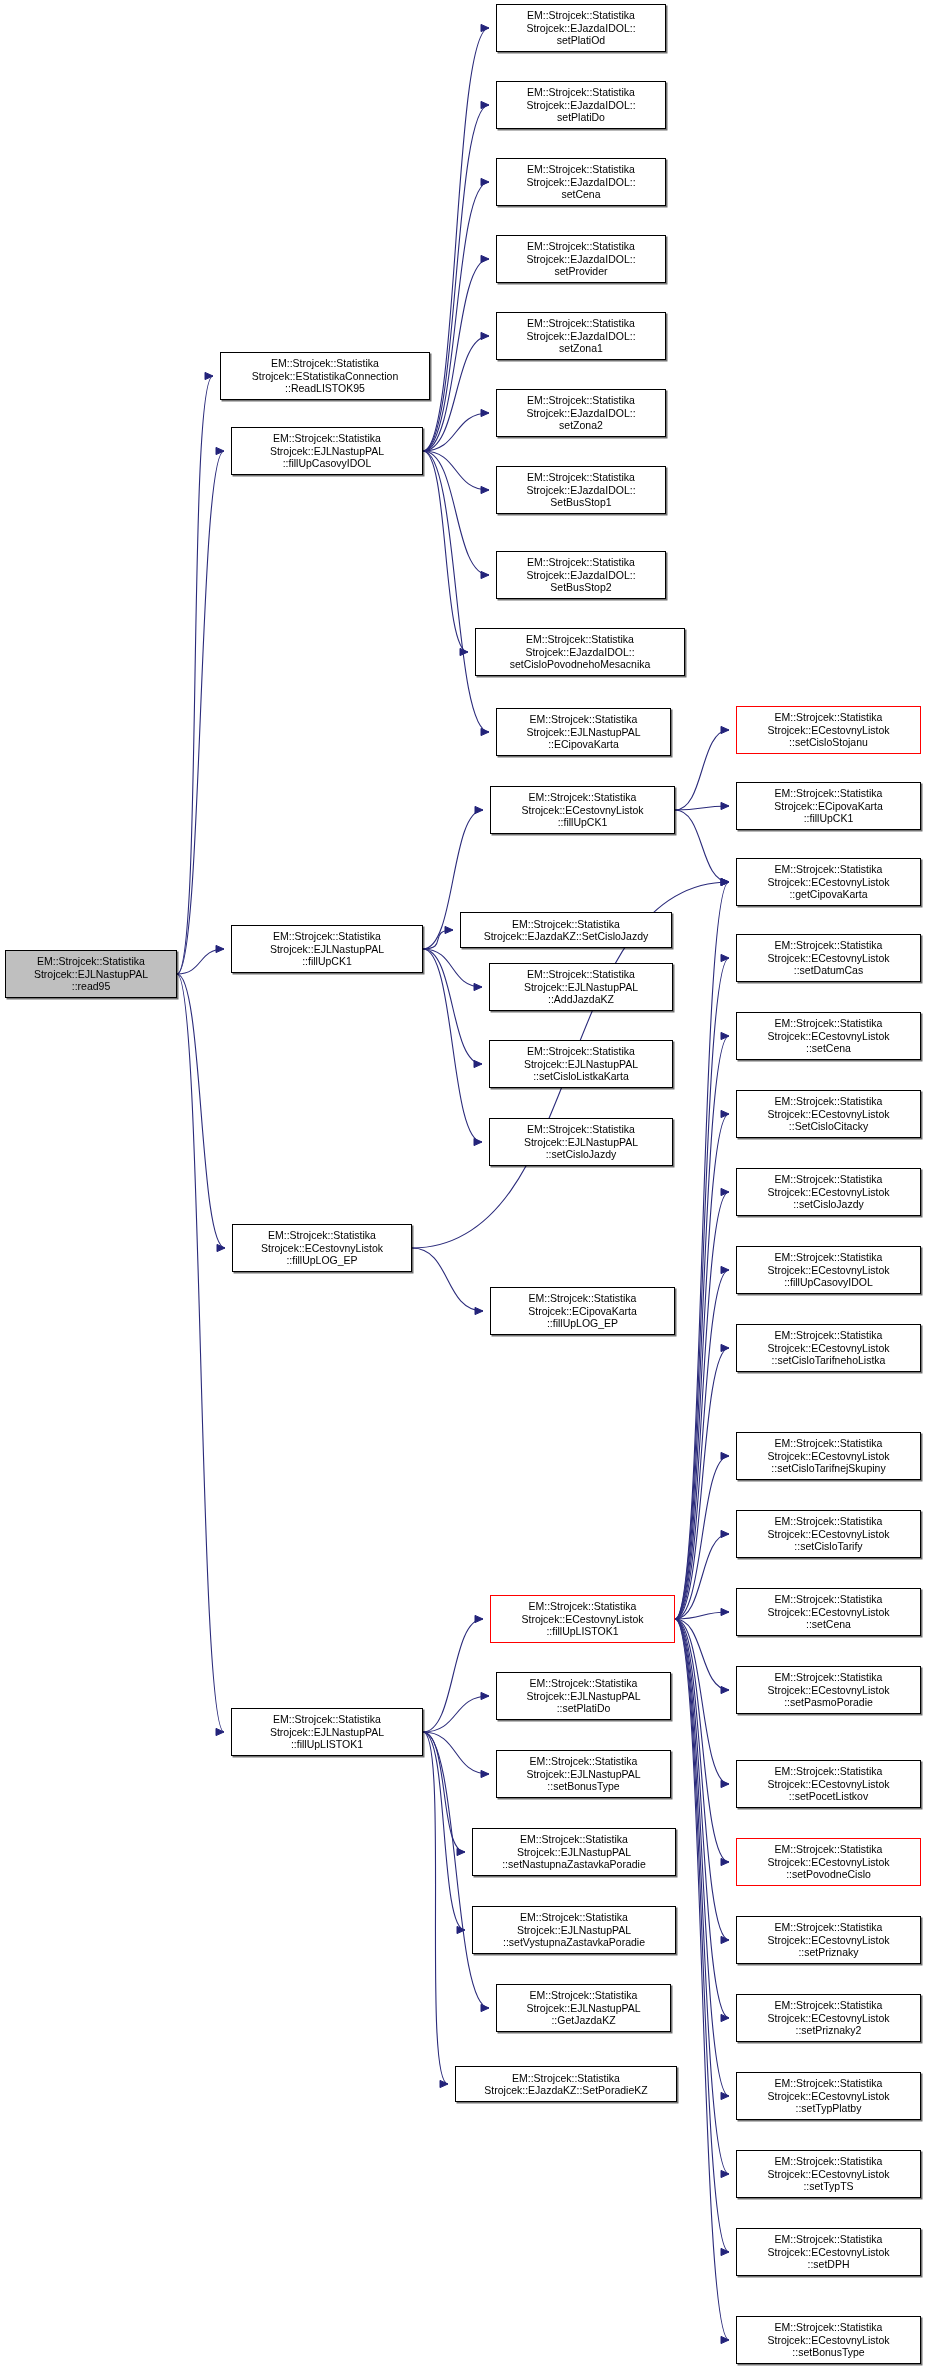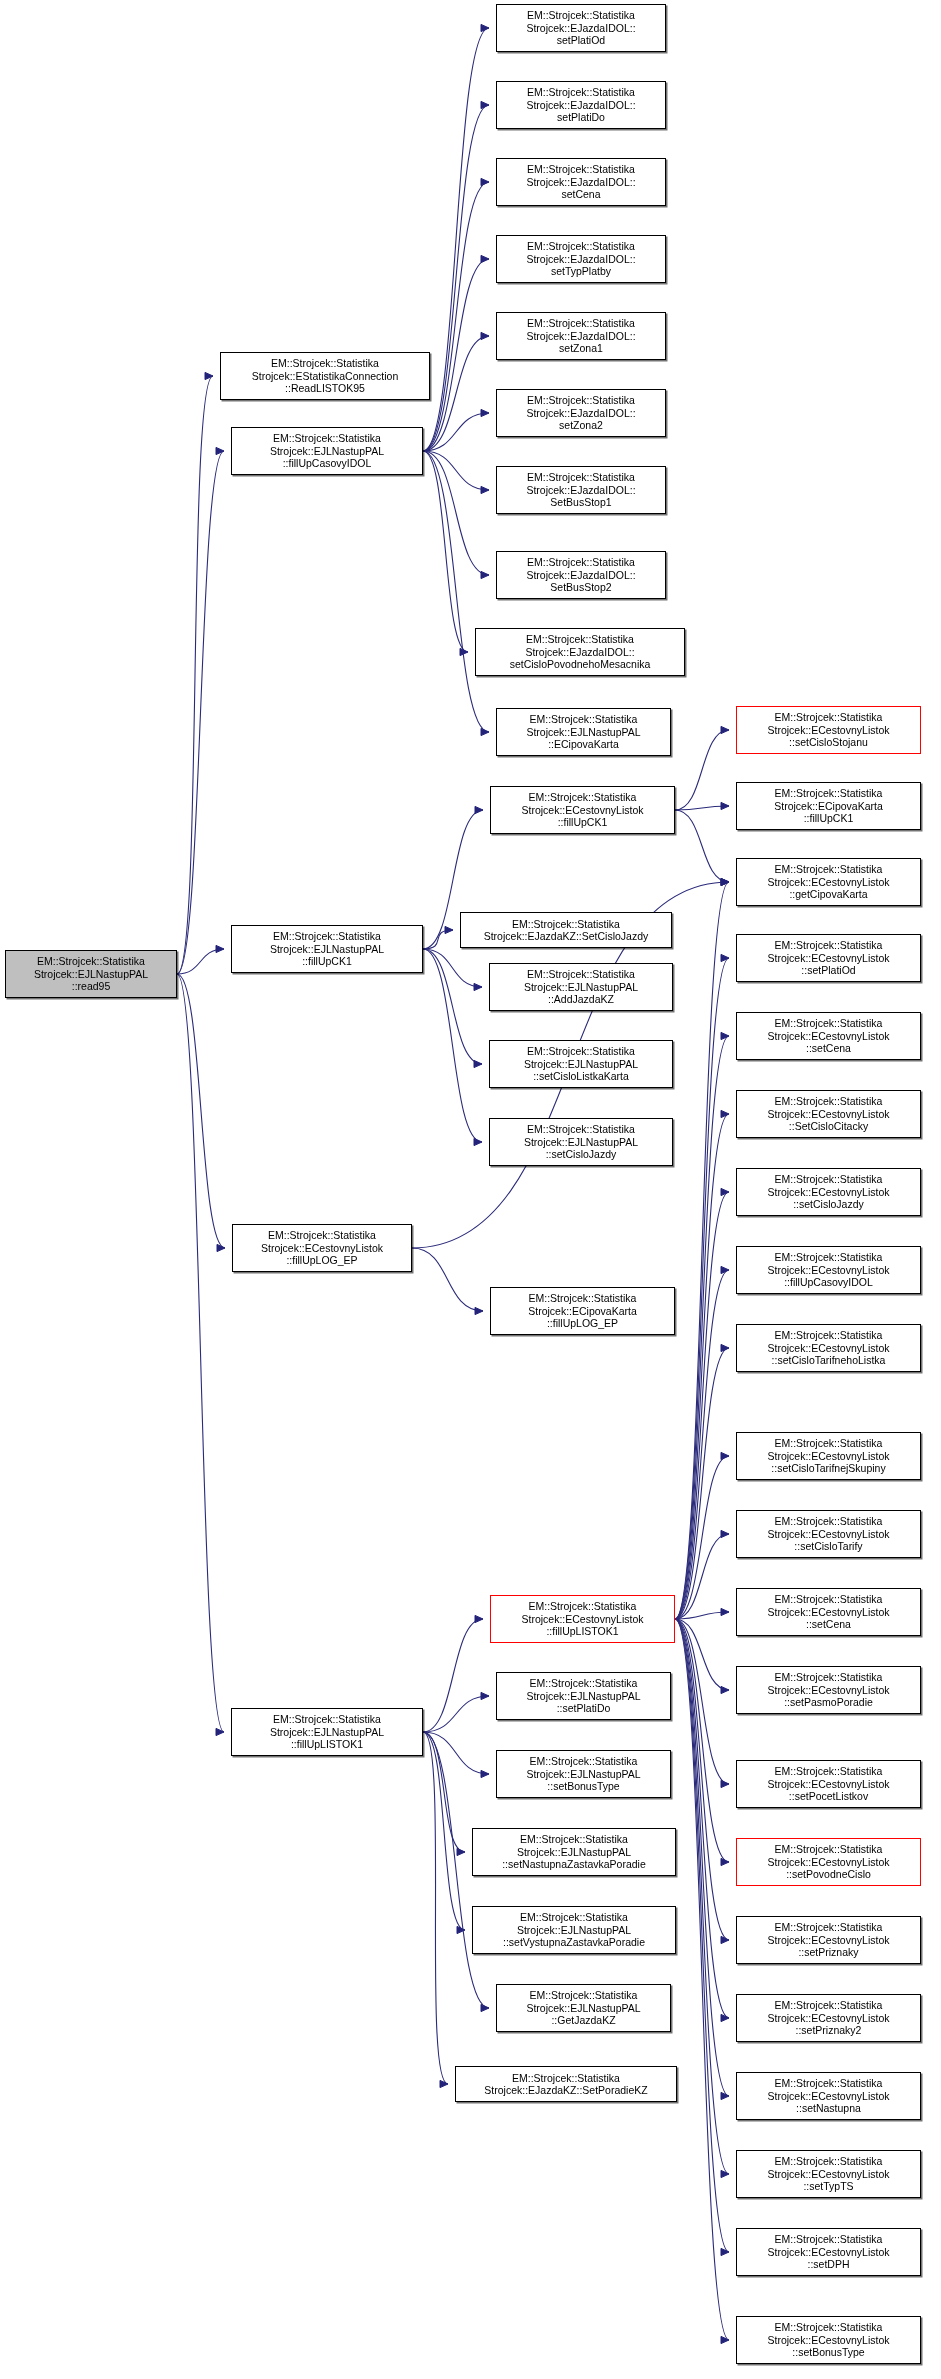--- a/index.html
+++ b/index.html
@@ -137,53 +137,53 @@
       <path d="M423,1732 C449,1732 422,2084 448,2084"></path>
       <polygon points="448,2084 440,2080.4 440,2087.6"></polygon>
     </svg>
   <div id="nodes">
       <div class="node root" style="left: 5px; top: 950px; width: 172px; height: 48px;"><span class="ln">EM::Strojcek::Statistika</span><span class="ln">Strojcek::EJLNastupPAL</span><span class="ln">::read95</span></div>
       <div class="node" style="left: 220px; top: 352px; width: 210px; height: 48px;"><span class="ln">EM::Strojcek::Statistika</span><span class="ln">Strojcek::EStatistikaConnection</span><span class="ln">::ReadLISTOK95</span></div>
       <div class="node" style="left: 231px; top: 427px; width: 192px; height: 48px;"><span class="ln">EM::Strojcek::Statistika</span><span class="ln">Strojcek::EJLNastupPAL</span><span class="ln">::fillUpCasovyIDOL</span></div>
       <div class="node" style="left: 496px; top: 4px; width: 170px; height: 48px;"><span class="ln">EM::Strojcek::Statistika</span><span class="ln">Strojcek::EJazdaIDOL::</span><span class="ln">setPlatiOd</span></div>
       <div class="node" style="left: 496px; top: 81px; width: 170px; height: 48px;"><span class="ln">EM::Strojcek::Statistika</span><span class="ln">Strojcek::EJazdaIDOL::</span><span class="ln">setPlatiDo</span></div>
       <div class="node" style="left: 496px; top: 158px; width: 170px; height: 48px;"><span class="ln">EM::Strojcek::Statistika</span><span class="ln">Strojcek::EJazdaIDOL::</span><span class="ln">setCena</span></div>
-      <div class="node" style="left: 496px; top: 235px; width: 170px; height: 48px;"><span class="ln">EM::Strojcek::Statistika</span><span class="ln">Strojcek::EJazdaIDOL::</span><span class="ln">setTypPlatby</span></div>
+      <div class="node" style="left: 496px; top: 235px; width: 170px; height: 48px;"><span class="ln">EM::Strojcek::Statistika</span><span class="ln">Strojcek::EJazdaIDOL::</span><span class="ln">setProvider</span></div>
       <div class="node" style="left: 496px; top: 312px; width: 170px; height: 48px;"><span class="ln">EM::Strojcek::Statistika</span><span class="ln">Strojcek::EJazdaIDOL::</span><span class="ln">setZona1</span></div>
       <div class="node" style="left: 496px; top: 389px; width: 170px; height: 48px;"><span class="ln">EM::Strojcek::Statistika</span><span class="ln">Strojcek::EJazdaIDOL::</span><span class="ln">setZona2</span></div>
       <div class="node" style="left: 496px; top: 466px; width: 170px; height: 48px;"><span class="ln">EM::Strojcek::Statistika</span><span class="ln">Strojcek::EJazdaIDOL::</span><span class="ln">SetBusStop1</span></div>
       <div class="node" style="left: 496px; top: 551px; width: 170px; height: 48px;"><span class="ln">EM::Strojcek::Statistika</span><span class="ln">Strojcek::EJazdaIDOL::</span><span class="ln">SetBusStop2</span></div>
       <div class="node" style="left: 475px; top: 628px; width: 210px; height: 48px;"><span class="ln">EM::Strojcek::Statistika</span><span class="ln">Strojcek::EJazdaIDOL::</span><span class="ln">setCisloPovodnehoMesacnika</span></div>
       <div class="node" style="left: 496px; top: 708px; width: 175px; height: 48px;"><span class="ln">EM::Strojcek::Statistika</span><span class="ln">Strojcek::EJLNastupPAL</span><span class="ln">::ECipovaKarta</span></div>
       <div class="node" style="left: 490px; top: 786px; width: 185px; height: 48px;"><span class="ln">EM::Strojcek::Statistika</span><span class="ln">Strojcek::ECestovnyListok</span><span class="ln">::fillUpCK1</span></div>
       <div class="node hl" style="left: 736px; top: 706px; width: 185px; height: 48px;"><span class="ln">EM::Strojcek::Statistika</span><span class="ln">Strojcek::ECestovnyListok</span><span class="ln">::setCisloStojanu</span></div>
       <div class="node" style="left: 736px; top: 782px; width: 185px; height: 48px;"><span class="ln">EM::Strojcek::Statistika</span><span class="ln">Strojcek::ECipovaKarta</span><span class="ln">::fillUpCK1</span></div>
       <div class="node" style="left: 736px; top: 858px; width: 185px; height: 48px;"><span class="ln">EM::Strojcek::Statistika</span><span class="ln">Strojcek::ECestovnyListok</span><span class="ln">::getCipovaKarta</span></div>
       <div class="node" style="left: 231px; top: 925px; width: 192px; height: 48px;"><span class="ln">EM::Strojcek::Statistika</span><span class="ln">Strojcek::EJLNastupPAL</span><span class="ln">::fillUpCK1</span></div>
       <div class="node" style="left: 460px; top: 912px; width: 212px; height: 36px;"><span class="ln">EM::Strojcek::Statistika</span><span class="ln">Strojcek::EJazdaKZ::SetCisloJazdy</span></div>
       <div class="node" style="left: 489px; top: 963px; width: 184px; height: 48px;"><span class="ln">EM::Strojcek::Statistika</span><span class="ln">Strojcek::EJLNastupPAL</span><span class="ln">::AddJazdaKZ</span></div>
       <div class="node" style="left: 489px; top: 1040px; width: 184px; height: 48px;"><span class="ln">EM::Strojcek::Statistika</span><span class="ln">Strojcek::EJLNastupPAL</span><span class="ln">::setCisloListkaKarta</span></div>
       <div class="node" style="left: 489px; top: 1118px; width: 184px; height: 48px;"><span class="ln">EM::Strojcek::Statistika</span><span class="ln">Strojcek::EJLNastupPAL</span><span class="ln">::setCisloJazdy</span></div>
       <div class="node" style="left: 232px; top: 1224px; width: 180px; height: 48px;"><span class="ln">EM::Strojcek::Statistika</span><span class="ln">Strojcek::ECestovnyListok</span><span class="ln">::fillUpLOG_EP</span></div>
       <div class="node" style="left: 490px; top: 1287px; width: 185px; height: 48px;"><span class="ln">EM::Strojcek::Statistika</span><span class="ln">Strojcek::ECipovaKarta</span><span class="ln">::fillUpLOG_EP</span></div>
-      <div class="node" style="left: 736px; top: 934px; width: 185px; height: 48px;"><span class="ln">EM::Strojcek::Statistika</span><span class="ln">Strojcek::ECestovnyListok</span><span class="ln">::setPlatiOd</span></div>
+      <div class="node" style="left: 736px; top: 934px; width: 185px; height: 48px;"><span class="ln">EM::Strojcek::Statistika</span><span class="ln">Strojcek::ECestovnyListok</span><span class="ln">::setDatumCas</span></div>
       <div class="node" style="left: 736px; top: 1012px; width: 185px; height: 48px;"><span class="ln">EM::Strojcek::Statistika</span><span class="ln">Strojcek::ECestovnyListok</span><span class="ln">::setCena</span></div>
       <div class="node" style="left: 736px; top: 1090px; width: 185px; height: 48px;"><span class="ln">EM::Strojcek::Statistika</span><span class="ln">Strojcek::ECestovnyListok</span><span class="ln">::SetCisloCitacky</span></div>
       <div class="node" style="left: 736px; top: 1168px; width: 185px; height: 48px;"><span class="ln">EM::Strojcek::Statistika</span><span class="ln">Strojcek::ECestovnyListok</span><span class="ln">::setCisloJazdy</span></div>
       <div class="node" style="left: 736px; top: 1246px; width: 185px; height: 48px;"><span class="ln">EM::Strojcek::Statistika</span><span class="ln">Strojcek::ECestovnyListok</span><span class="ln">::fillUpCasovyIDOL</span></div>
       <div class="node" style="left: 736px; top: 1324px; width: 185px; height: 48px;"><span class="ln">EM::Strojcek::Statistika</span><span class="ln">Strojcek::ECestovnyListok</span><span class="ln">::setCisloTarifnehoListka</span></div>
       <div class="node" style="left: 736px; top: 1432px; width: 185px; height: 48px;"><span class="ln">EM::Strojcek::Statistika</span><span class="ln">Strojcek::ECestovnyListok</span><span class="ln">::setCisloTarifnejSkupiny</span></div>
       <div class="node" style="left: 736px; top: 1510px; width: 185px; height: 48px;"><span class="ln">EM::Strojcek::Statistika</span><span class="ln">Strojcek::ECestovnyListok</span><span class="ln">::setCisloTarify</span></div>
       <div class="node" style="left: 736px; top: 1588px; width: 185px; height: 48px;"><span class="ln">EM::Strojcek::Statistika</span><span class="ln">Strojcek::ECestovnyListok</span><span class="ln">::setCena</span></div>
       <div class="node" style="left: 736px; top: 1666px; width: 185px; height: 48px;"><span class="ln">EM::Strojcek::Statistika</span><span class="ln">Strojcek::ECestovnyListok</span><span class="ln">::setPasmoPoradie</span></div>
       <div class="node" style="left: 736px; top: 1760px; width: 185px; height: 48px;"><span class="ln">EM::Strojcek::Statistika</span><span class="ln">Strojcek::ECestovnyListok</span><span class="ln">::setPocetListkov</span></div>
       <div class="node hl" style="left: 736px; top: 1838px; width: 185px; height: 48px;"><span class="ln">EM::Strojcek::Statistika</span><span class="ln">Strojcek::ECestovnyListok</span><span class="ln">::setPovodneCislo</span></div>
       <div class="node" style="left: 736px; top: 1916px; width: 185px; height: 48px;"><span class="ln">EM::Strojcek::Statistika</span><span class="ln">Strojcek::ECestovnyListok</span><span class="ln">::setPriznaky</span></div>
       <div class="node" style="left: 736px; top: 1994px; width: 185px; height: 48px;"><span class="ln">EM::Strojcek::Statistika</span><span class="ln">Strojcek::ECestovnyListok</span><span class="ln">::setPriznaky2</span></div>
-      <div class="node" style="left: 736px; top: 2072px; width: 185px; height: 48px;"><span class="ln">EM::Strojcek::Statistika</span><span class="ln">Strojcek::ECestovnyListok</span><span class="ln">::setNastupna</span></div>
+      <div class="node" style="left: 736px; top: 2072px; width: 185px; height: 48px;"><span class="ln">EM::Strojcek::Statistika</span><span class="ln">Strojcek::ECestovnyListok</span><span class="ln">::setTypPlatby</span></div>
       <div class="node" style="left: 736px; top: 2150px; width: 185px; height: 48px;"><span class="ln">EM::Strojcek::Statistika</span><span class="ln">Strojcek::ECestovnyListok</span><span class="ln">::setTypTS</span></div>
       <div class="node" style="left: 736px; top: 2228px; width: 185px; height: 48px;"><span class="ln">EM::Strojcek::Statistika</span><span class="ln">Strojcek::ECestovnyListok</span><span class="ln">::setDPH</span></div>
       <div class="node" style="left: 736px; top: 2316px; width: 185px; height: 48px;"><span class="ln">EM::Strojcek::Statistika</span><span class="ln">Strojcek::ECestovnyListok</span><span class="ln">::setBonusType</span></div>
       <div class="node hl" style="left: 490px; top: 1595px; width: 185px; height: 48px;"><span class="ln">EM::Strojcek::Statistika</span><span class="ln">Strojcek::ECestovnyListok</span><span class="ln">::fillUpLISTOK1</span></div>
       <div class="node" style="left: 496px; top: 1672px; width: 175px; height: 48px;"><span class="ln">EM::Strojcek::Statistika</span><span class="ln">Strojcek::EJLNastupPAL</span><span class="ln">::setPlatiDo</span></div>
       <div class="node" style="left: 496px; top: 1750px; width: 175px; height: 48px;"><span class="ln">EM::Strojcek::Statistika</span><span class="ln">Strojcek::EJLNastupPAL</span><span class="ln">::setBonusType</span></div>
       <div class="node" style="left: 472px; top: 1828px; width: 204px; height: 48px;"><span class="ln">EM::Strojcek::Statistika</span><span class="ln">Strojcek::EJLNastupPAL</span><span class="ln">::setNastupnaZastavkaPoradie</span></div>
       <div class="node" style="left: 472px; top: 1906px; width: 204px; height: 48px;"><span class="ln">EM::Strojcek::Statistika</span><span class="ln">Strojcek::EJLNastupPAL</span><span class="ln">::setVystupnaZastavkaPoradie</span></div>
       <div class="node" style="left: 496px; top: 1984px; width: 175px; height: 48px;"><span class="ln">EM::Strojcek::Statistika</span><span class="ln">Strojcek::EJLNastupPAL</span><span class="ln">::GetJazdaKZ</span></div>
       <div class="node" style="left: 455px; top: 2066px; width: 222px; height: 36px;"><span class="ln">EM::Strojcek::Statistika</span><span class="ln">Strojcek::EJazdaKZ::SetPoradieKZ</span></div>

